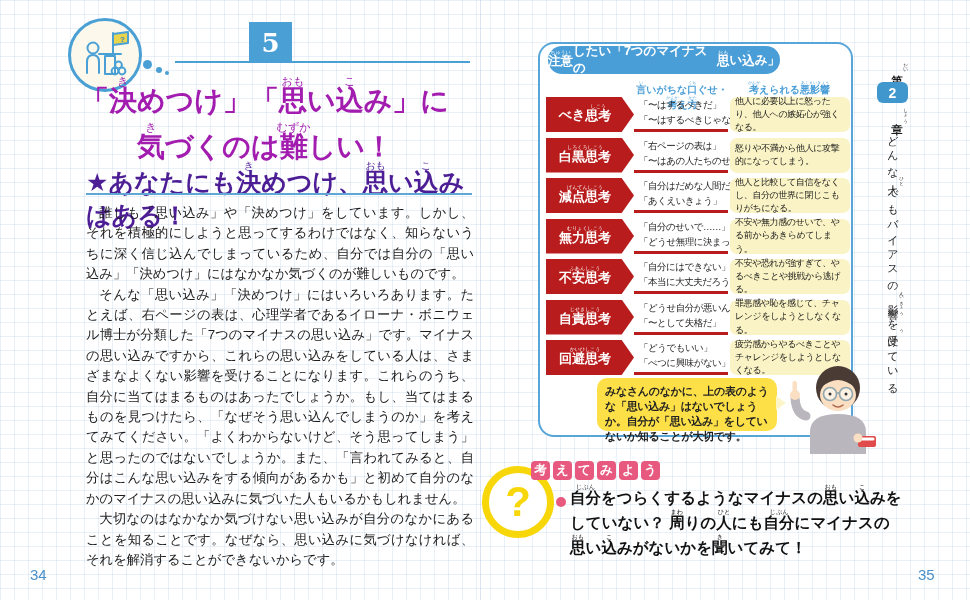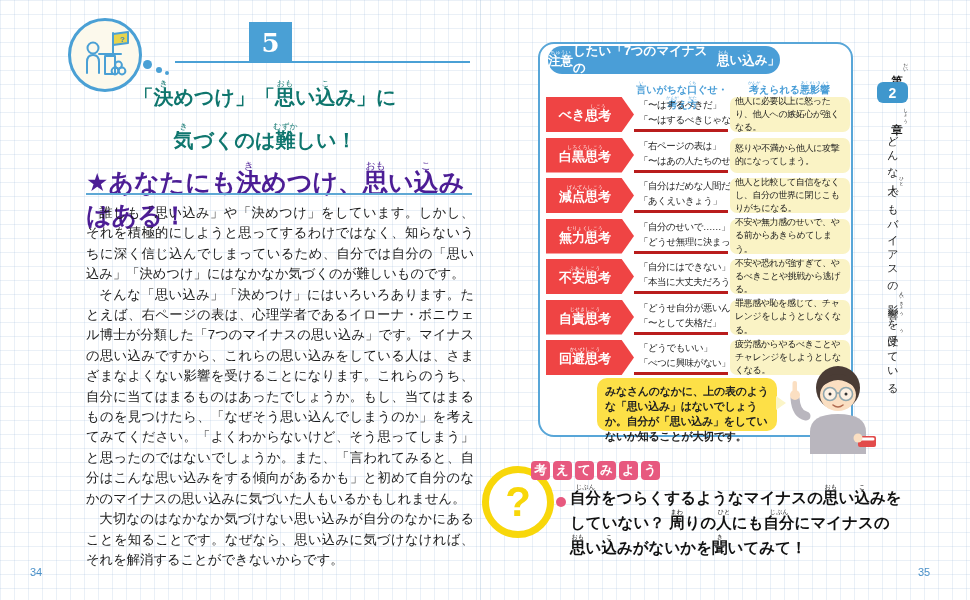--- a/index.html
+++ b/index.html
@@ -24,45 +24,45 @@
     border:3px solid #4aa0d5; border-radius:50%; background:#fcf9ec; }
   .tail-dot { position:absolute; border-radius:50%; background:#4aa0d5; }
   .dot1 { left:143px; top:60px; width:9px; height:9px; }
   .dot2 { left:156px; top:67px; width:6px; height:6px; }
   .dot3 { left:165px; top:71px; width:4px; height:4px; }
   .header-line { position:absolute; left:175px; top:61px; width:295px; height:2px; background:#4aa0d5; }
   .lesson-number-box { position:absolute; left:249px; top:22px; width:43px; height:41px;
     background:#4aa0d5; color:#fff; font-family:"DejaVu Serif",serif; font-weight:bold;
     font-size:26px; display:flex; align-items:center; justify-content:center; }
   .page-title { position:absolute; left:58px; top:76px; width:414px; text-align:center;
-    font-size:20px; font-weight:800; line-height:43px; color:#0f766e; }
+    font-size:28px; font-weight:800; line-height:43px; color:#a21caf; }
   .subtitle { position:absolute; left:86px; top:161px; width:386px;
     font-size:25px; font-weight:bold; color:#4c1d95; }
   .subtitle-underline { position:absolute; left:86px; top:193px; width:386px; height:2px; background:#5fa8d5; }
   .body-text { position:absolute; left:86px; top:203px; width:388px;
     font-size:13.3px; line-height:20.4px; text-align:justify; }
   .body-text p { text-indent:1em; }
-  .page-num { position:absolute; font-size:11px; color:#4a90c8; }
+  .page-num { position:absolute; font-size:15px; color:#4a90c8; }
   .pn-left { left:30px; top:566px; }
   .pn-right { left:918px; top:566px; }
 
   
   .info-box { position:absolute; left:538px; top:42px; width:315px; height:395px;
     border:2px solid #58a6d8; border-radius:16px; background:#fff; }
   .box-title { position:absolute; left:548px; top:46px; width:232px; height:28px;
     background:#4a9ed7; border-radius:14px; color:#fff; font-weight:bold; font-size:12.5px;
     display:flex; align-items:center; justify-content:center; }
   .col-headers { position:absolute; left:546px; top:80px; width:302px; display:flex;
     font-size:10px; font-weight:bold; }
   .col-headers .h-type   { width:88px;  text-align:center; color:#e7597f;margin-top:16px; }
   .col-headers .h-quote  { width:96px;  text-align:center; color:#4a9ed7; }
   .col-headers .h-effect { width:118px; text-align:center; color:#4a9ed7; }
   .belief-rows { position:absolute; left:546px; top:97px; width:302px; }
   .belief-row { display:flex; align-items:stretch; height:35px; margin-bottom:5.5px; }
-  .type-arrow { width:88px; flex:none; background:#ef4444; color:#fff; font-weight:bold; font-size:13px;
+  .type-arrow { width:88px; flex:none; background:#b91c1c; color:#fff; font-weight:bold; font-size:13px;
     clip-path:polygon(0 0, 86% 0, 100% 50%, 86% 100%, 0 100%);
     display:flex; align-items:center; justify-content:center; padding-right:10px; }
   .type-arrow rt { font-size:5px; }
   .quote-cell { width:94px; flex:none; padding:1px 0 1px 5px; font-size:9.5px; letter-spacing:-0.5px;
     line-height:1.55; display:flex; flex-direction:column; justify-content:center;
     border-bottom:3px solid #b91c1c; white-space:nowrap; }
   .effect-cell { width:120px; flex:none; margin-left:2px; background:#faf3c5; border-radius:7px;
     padding:2px 5px; font-size:9px; letter-spacing:-0.4px; line-height:1.45;
     display:flex; align-items:center; }
   .speech-bubble { position:absolute; left:597px; top:378px; width:180px; height:53px;

